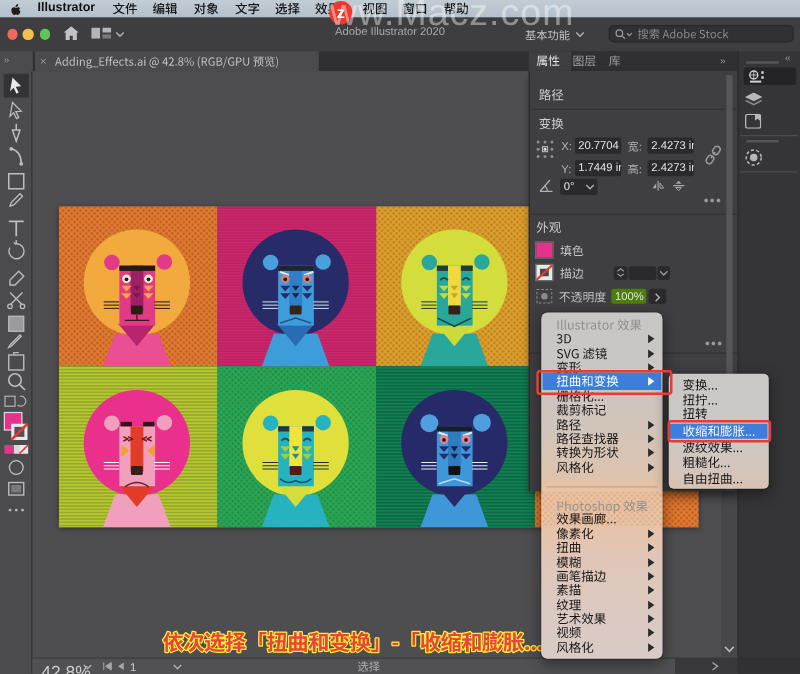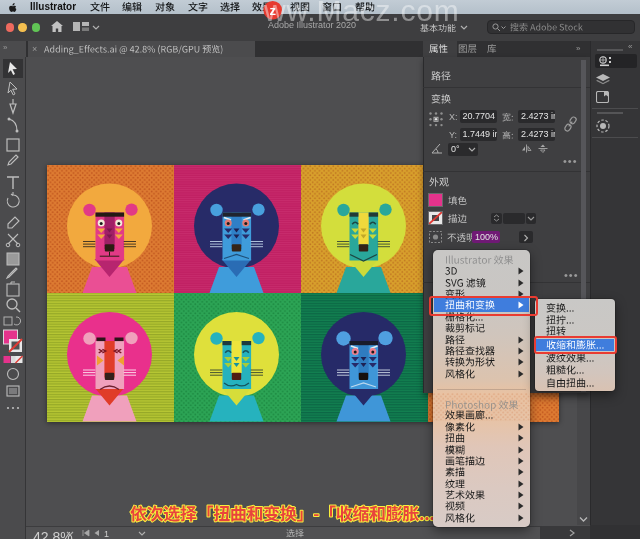--- a/index.html
+++ b/index.html
@@ -410,21 +410,21 @@
 <svg class="abs" style="left:527px;top:216px" width="8" height="5" viewBox="0 0 8 5">
       <path d="M1 1l3 3 3-3" stroke="#9a9a9a" fill="none" stroke-width="1.1"></path>
     </svg>
 <svg class="abs" style="left:429px;top:231px" width="13" height="12" viewBox="0 0 13 12">
       <rect x="0.5" y="0.5" width="12" height="11" fill="none" stroke="#8a8a8a" stroke-dasharray="2 1.5"></rect>
       <circle cx="6.5" cy="6" r="2.6" fill="#8a8a8a"></circle>
     </svg>
 <svg style="position:absolute;left:447.0px;top:231.4px;overflow:visible" width="40" height="13" viewBox="0 0 40 13">
       <path transform="translate(0,10.1)" d="M5.3 -4.5C6.4 -3.8 7.9 -2.7 8.5 -1.9L9.1 -2.5C8.4 -3.2 7.0 -4.3 5.8 -5.0ZM0.7 -7.3V-6.6H4.9C3.9 -5.0 2.3 -3.4 0.4 -2.4C0.6 -2.3 0.8 -2.0 0.9 -1.8C2.2 -2.5 3.4 -3.5 4.4 -4.6V0.7H5.1V-5.5C5.4 -5.9 5.6 -6.2 5.8 -6.6H8.8V-7.3Z M10.1 -7.3C10.6 -6.8 11.3 -6.1 11.6 -5.7L12.1 -6.1C11.8 -6.6 11.2 -7.2 10.6 -7.7ZM17.6 -7.8C16.5 -7.6 14.4 -7.4 12.7 -7.3C12.8 -7.2 12.9 -7.0 12.9 -6.8C13.6 -6.8 14.4 -6.9 15.1 -7.0V-6.2H12.5V-5.7H14.7C14.1 -5.0 13.1 -4.4 12.2 -4.1C12.3 -4.0 12.5 -3.7 12.6 -3.6C13.5 -3.9 14.5 -4.6 15.1 -5.3V-4.1H15.8V-5.4C16.5 -4.6 17.4 -4.0 18.3 -3.6C18.4 -3.8 18.6 -4.0 18.7 -4.1C17.8 -4.4 16.8 -5.0 16.2 -5.7H18.5V-6.2H15.8V-7.0C16.7 -7.1 17.5 -7.2 18.1 -7.3ZM13.2 -3.8V-3.3H14.3C14.2 -2.3 13.7 -1.5 12.4 -1.1C12.6 -1.0 12.8 -0.7 12.8 -0.6C14.3 -1.1 14.8 -2.0 15.0 -3.3H16.1C16.1 -3.0 16.0 -2.7 15.9 -2.4H17.5C17.4 -1.7 17.3 -1.4 17.2 -1.3C17.1 -1.2 17.1 -1.2 16.9 -1.2C16.7 -1.2 16.3 -1.2 15.8 -1.3C15.9 -1.1 16.0 -0.9 16.0 -0.7C16.5 -0.7 16.9 -0.7 17.2 -0.7C17.4 -0.7 17.6 -0.7 17.8 -0.9C18.0 -1.1 18.1 -1.6 18.2 -2.7C18.2 -2.8 18.2 -3.0 18.2 -3.0H16.7L16.9 -3.8ZM11.9 -4.3H10.0V-3.7H11.2V-0.8C10.8 -0.6 10.4 -0.3 9.9 0.1L10.4 0.8C10.9 0.2 11.5 -0.3 11.8 -0.3C12.0 -0.3 12.3 -0.0 12.7 0.2C13.3 0.6 14.1 0.6 15.2 0.6C16.1 0.6 17.7 0.6 18.5 0.6C18.5 0.3 18.6 -0.0 18.7 -0.2C17.7 -0.1 16.3 -0.0 15.2 -0.0C14.2 -0.0 13.4 -0.1 12.8 -0.4C12.4 -0.7 12.1 -0.9 11.9 -0.9Z M22.2 -4.3V-2.4H20.4V-4.3ZM22.2 -4.9H20.4V-6.7H22.2ZM19.8 -7.4V-0.8H20.4V-1.7H22.9V-7.4ZM27.1 -6.9V-5.3H24.5V-6.9ZM23.8 -7.6V-4.2C23.8 -2.7 23.6 -0.9 22.0 0.3C22.1 0.4 22.4 0.7 22.5 0.8C23.6 -0.0 24.1 -1.2 24.3 -2.3H27.1V-0.2C27.1 -0.0 27.0 0.0 26.9 0.0C26.7 0.1 26.1 0.1 25.5 0.0C25.6 0.2 25.7 0.5 25.8 0.7C26.6 0.7 27.1 0.7 27.4 0.6C27.7 0.5 27.8 0.3 27.8 -0.2V-7.6ZM27.1 -4.6V-2.9H24.4C24.4 -3.4 24.5 -3.8 24.5 -4.2V-4.6Z M32.2 -6.1V-5.3H30.6V-4.7H32.2V-3.1H35.9V-4.7H37.4V-5.3H35.9V-6.1H35.2V-5.3H32.9V-6.1ZM35.2 -4.7V-3.7H32.9V-4.7ZM35.7 -1.9C35.3 -1.4 34.7 -1.0 34.0 -0.7C33.3 -1.1 32.8 -1.5 32.4 -1.9ZM30.8 -2.5V-1.9H32.0L31.7 -1.8C32.1 -1.3 32.6 -0.8 33.2 -0.4C32.3 -0.2 31.3 0.0 30.3 0.1C30.4 0.3 30.6 0.5 30.6 0.7C31.8 0.6 33.0 0.3 34.0 -0.1C34.9 0.4 36.0 0.6 37.2 0.8C37.3 0.6 37.5 0.3 37.6 0.1C36.6 0.0 35.6 -0.1 34.8 -0.4C35.6 -0.9 36.3 -1.5 36.7 -2.3L36.3 -2.5L36.2 -2.5ZM33.0 -7.9C33.1 -7.6 33.3 -7.3 33.4 -7.0H29.7V-4.4C29.7 -3.0 29.6 -1.0 28.9 0.4C29.0 0.5 29.3 0.6 29.5 0.8C30.3 -0.7 30.4 -2.9 30.4 -4.5V-6.4H37.5V-7.0H34.2C34.1 -7.3 33.9 -7.7 33.7 -8.0Z" fill="#c6c6c6"></path>
     </svg>
-<div class="abs" style="left:472px;top:231.0px;width:28.0px;height:12.0px;background:#701a75;border-radius:2px;color:#e4e4e4;font-size:9px;line-height:12.0px;padding-left:3px;overflow:hidden;white-space:nowrap">100%</div>
+<div class="abs" style="left:489.0px;top:231.0px;width:28.0px;height:12.0px;background:#4d7c0f;border-radius:2px;color:#e4e4e4;font-size:9px;line-height:12.0px;padding-left:3px;overflow:hidden;white-space:nowrap">100%</div>
 <div class="abs" style="left:519px;top:231px;width:14px;height:12px;background:#2a2a2c;border-radius:2px"></div>
 <svg class="abs" style="left:523px;top:233.5px" width="6" height="8" viewBox="0 0 6 8">
       <path d="M1.5 1L4.5 4L1.5 7" stroke="#b0b0b0" fill="none" stroke-width="1.1"></path>
     </svg>
 <div class="abs" style="left:564px;top:269px;font-size:11px;letter-spacing:1px;color:#9a9a9a">•••</div>
 <div class="abs" style="left:423px;top:281.6px;width:167px;height:1px;background:#333335"></div>
 <div class="abs" style="left:581px;top:60px;width:4.5px;height:332px;background:#56565a"></div>
 <div class="abs" style="left:590px;top:41px;width:50px;height:484px;background:#353537;border-left:1px solid #2a2a2c"></div>
 <div class="abs" style="left:590px;top:525px;width:50px;height:14px;background:#313133"></div>
 <div class="abs" style="left:628px;top:42px;font-size:8px;color:#9a9a9a">«</div>

